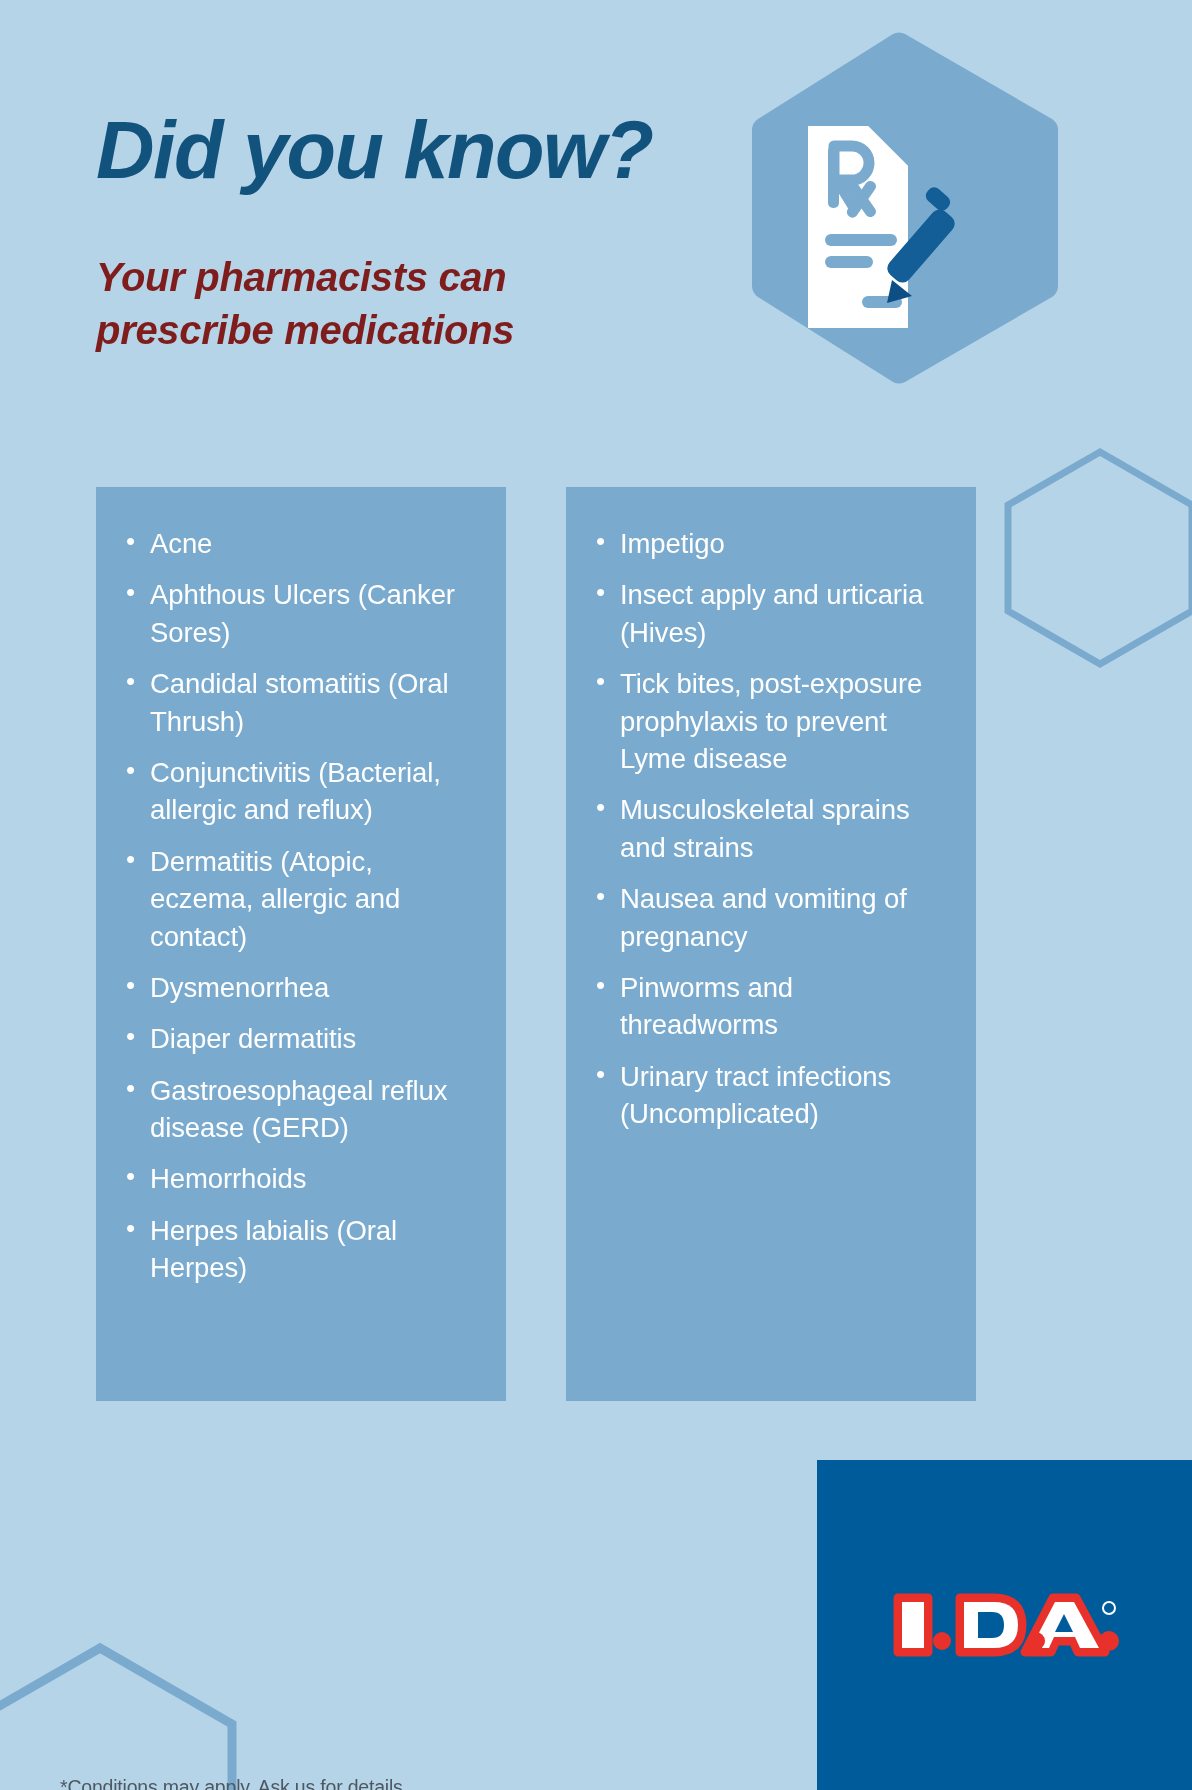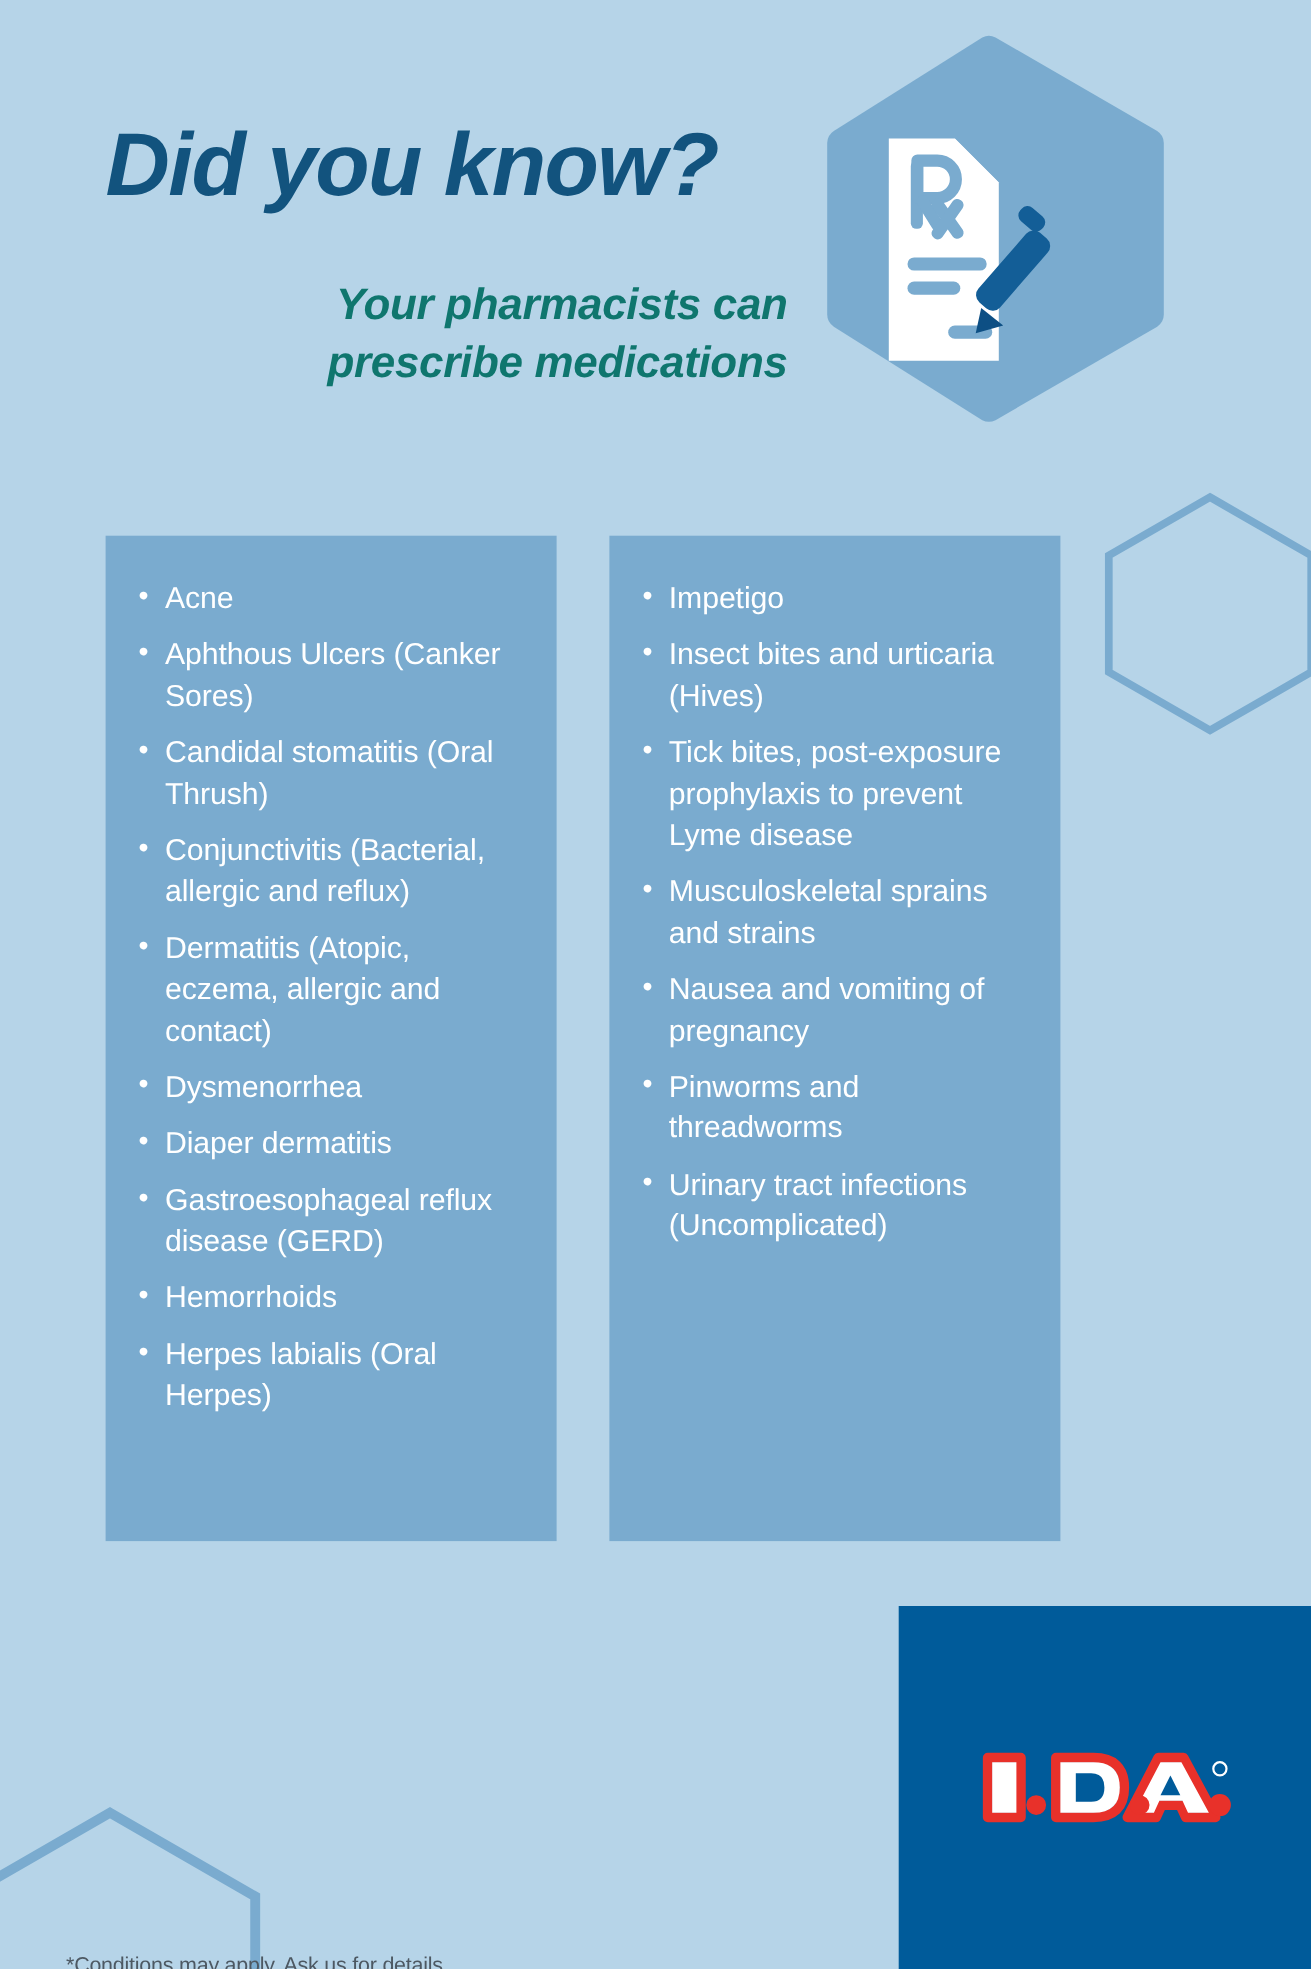--- a/index.html
+++ b/index.html
@@ -38,43 +38,42 @@
     color: #12537e;
     letter-spacing: -1.5px;
     line-height: 1.0;
     margin: 0;
   }
   .subtitle {
     margin: 0;
     margin-top: 60px;
     font-size: 40px;
     font-weight: bold;
-    color: #0f766e;
+    color: #7f1d1d;
     line-height: 1.32;
     letter-spacing: -0.3px;
-    text-align: right;
   }
 
   
   .rx-badge {
     position: absolute;
     left: 740px;
     top: 28px;
     width: 330px;
     height: 360px;
   }
 
   
   .panels {
     position: absolute;
     left: 96px;
     top: 487px;
     width: 1000px;
     display: flex;
-    gap: 48px;
+    gap: 60px;
   }
   .panel {
     background: #7aabcf;
     width: 410px;
     height: 914px;
     box-sizing: border-box;
     padding: 38px 24px 20px 24px;
   }
   .panel ul {
     list-style: none;
@@ -176,21 +175,21 @@
         <li>Dysmenorrhea</li>
         <li>Diaper dermatitis</li>
         <li>Gastroesophageal reflux disease (GERD)</li>
         <li>Hemorrhoids</li>
         <li>Herpes labialis (Oral Herpes)</li>
       </ul>
   </div>
   <div class="panel">
     <ul>
         <li>Impetigo</li>
-        <li>Insect bites and urticaria (Hives)</li>
+        <li>Insect apply and urticaria (Hives)</li>
         <li>Tick bites, post-exposure prophylaxis to prevent Lyme disease</li>
         <li>Musculoskeletal sprains and strains</li>
         <li>Nausea and vomiting of pregnancy</li>
         <li>Pinworms and threadworms</li>
         <li>Urinary tract infections (Uncomplicated)</li>
       </ul>
   </div>
 </div>
 
 <div class="footnote">*Conditions may apply. Ask us for details.</div>

